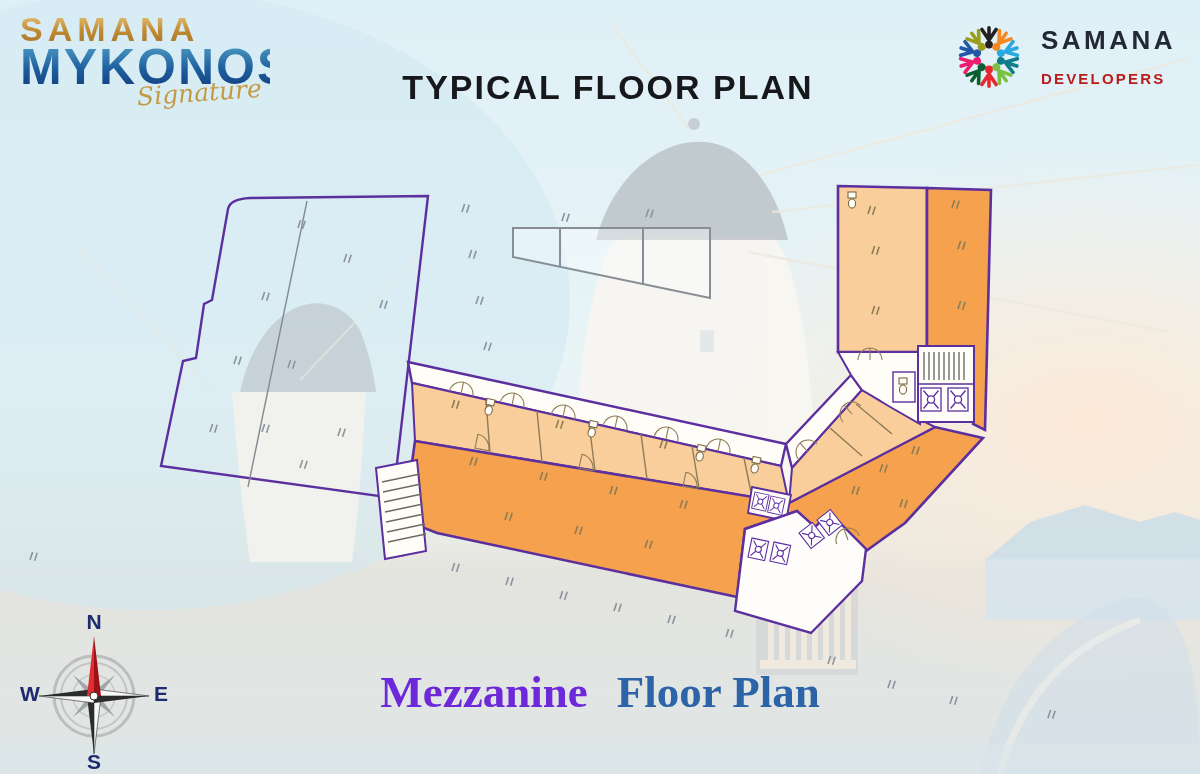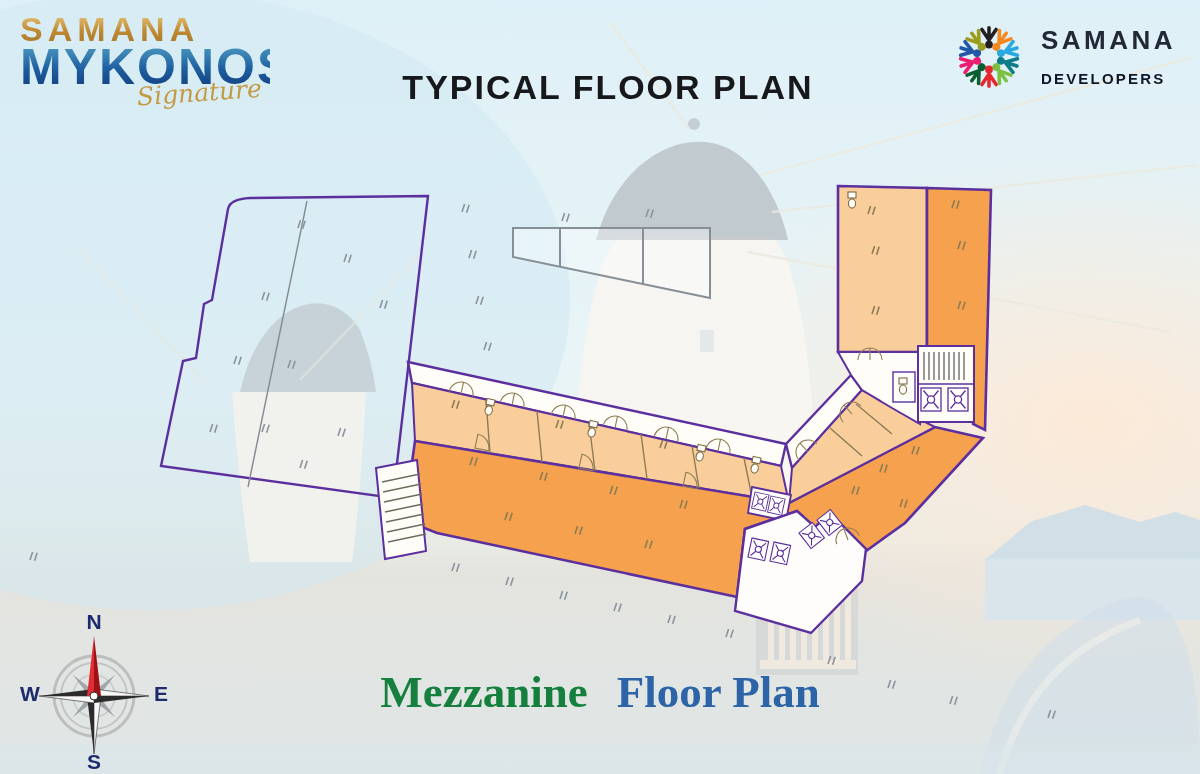--- a/index.html
+++ b/index.html
@@ -23,26 +23,26 @@
         transform:rotate(-4deg);}
 
   
   .main-title{left:16px;right:0;top:68px;text-align:center;
         font-size:34px;font-weight:700;letter-spacing:2px;color:#17181c;}
 
   
   .brand-right{right:24px;top:14px;display:flex;align-items:center;gap:12px;}
   .br-text{line-height:1.05;}
   .br-1{font-size:26px;font-weight:700;letter-spacing:3.5px;color:#222836;}
-  .br-2{font-size:15px;font-weight:700;letter-spacing:2.2px;color:#0f172a;margin-top:16px;}
+  .br-2{font-size:15px;font-weight:700;letter-spacing:2.2px;color:#b91c1c;margin-top:16px;}
 
   
   .footer-title{left:0;right:0;top:666px;text-align:center;
         font-family:"Liberation Serif",serif;font-size:45px;font-weight:700;}
-  .ft-dark{color:#15803d;}
+  .ft-dark{color:#6d28d9;}
   .ft-blue{color:#2d64a8;margin-left:29px;}
 
   
   .compass{left:14px;top:610px;width:160px;height:164px;}
   .compass .letter{position:absolute;font-size:21px;font-weight:700;color:#1d2a6e;}
   .c-n{left:50%;top:0;transform:translateX(-50%);}
   .c-s{left:50%;top:140px;transform:translateX(-50%);}
   .c-w{left:6px;top:72px;}
   .c-e{right:6px;top:72px;}
 </style>

